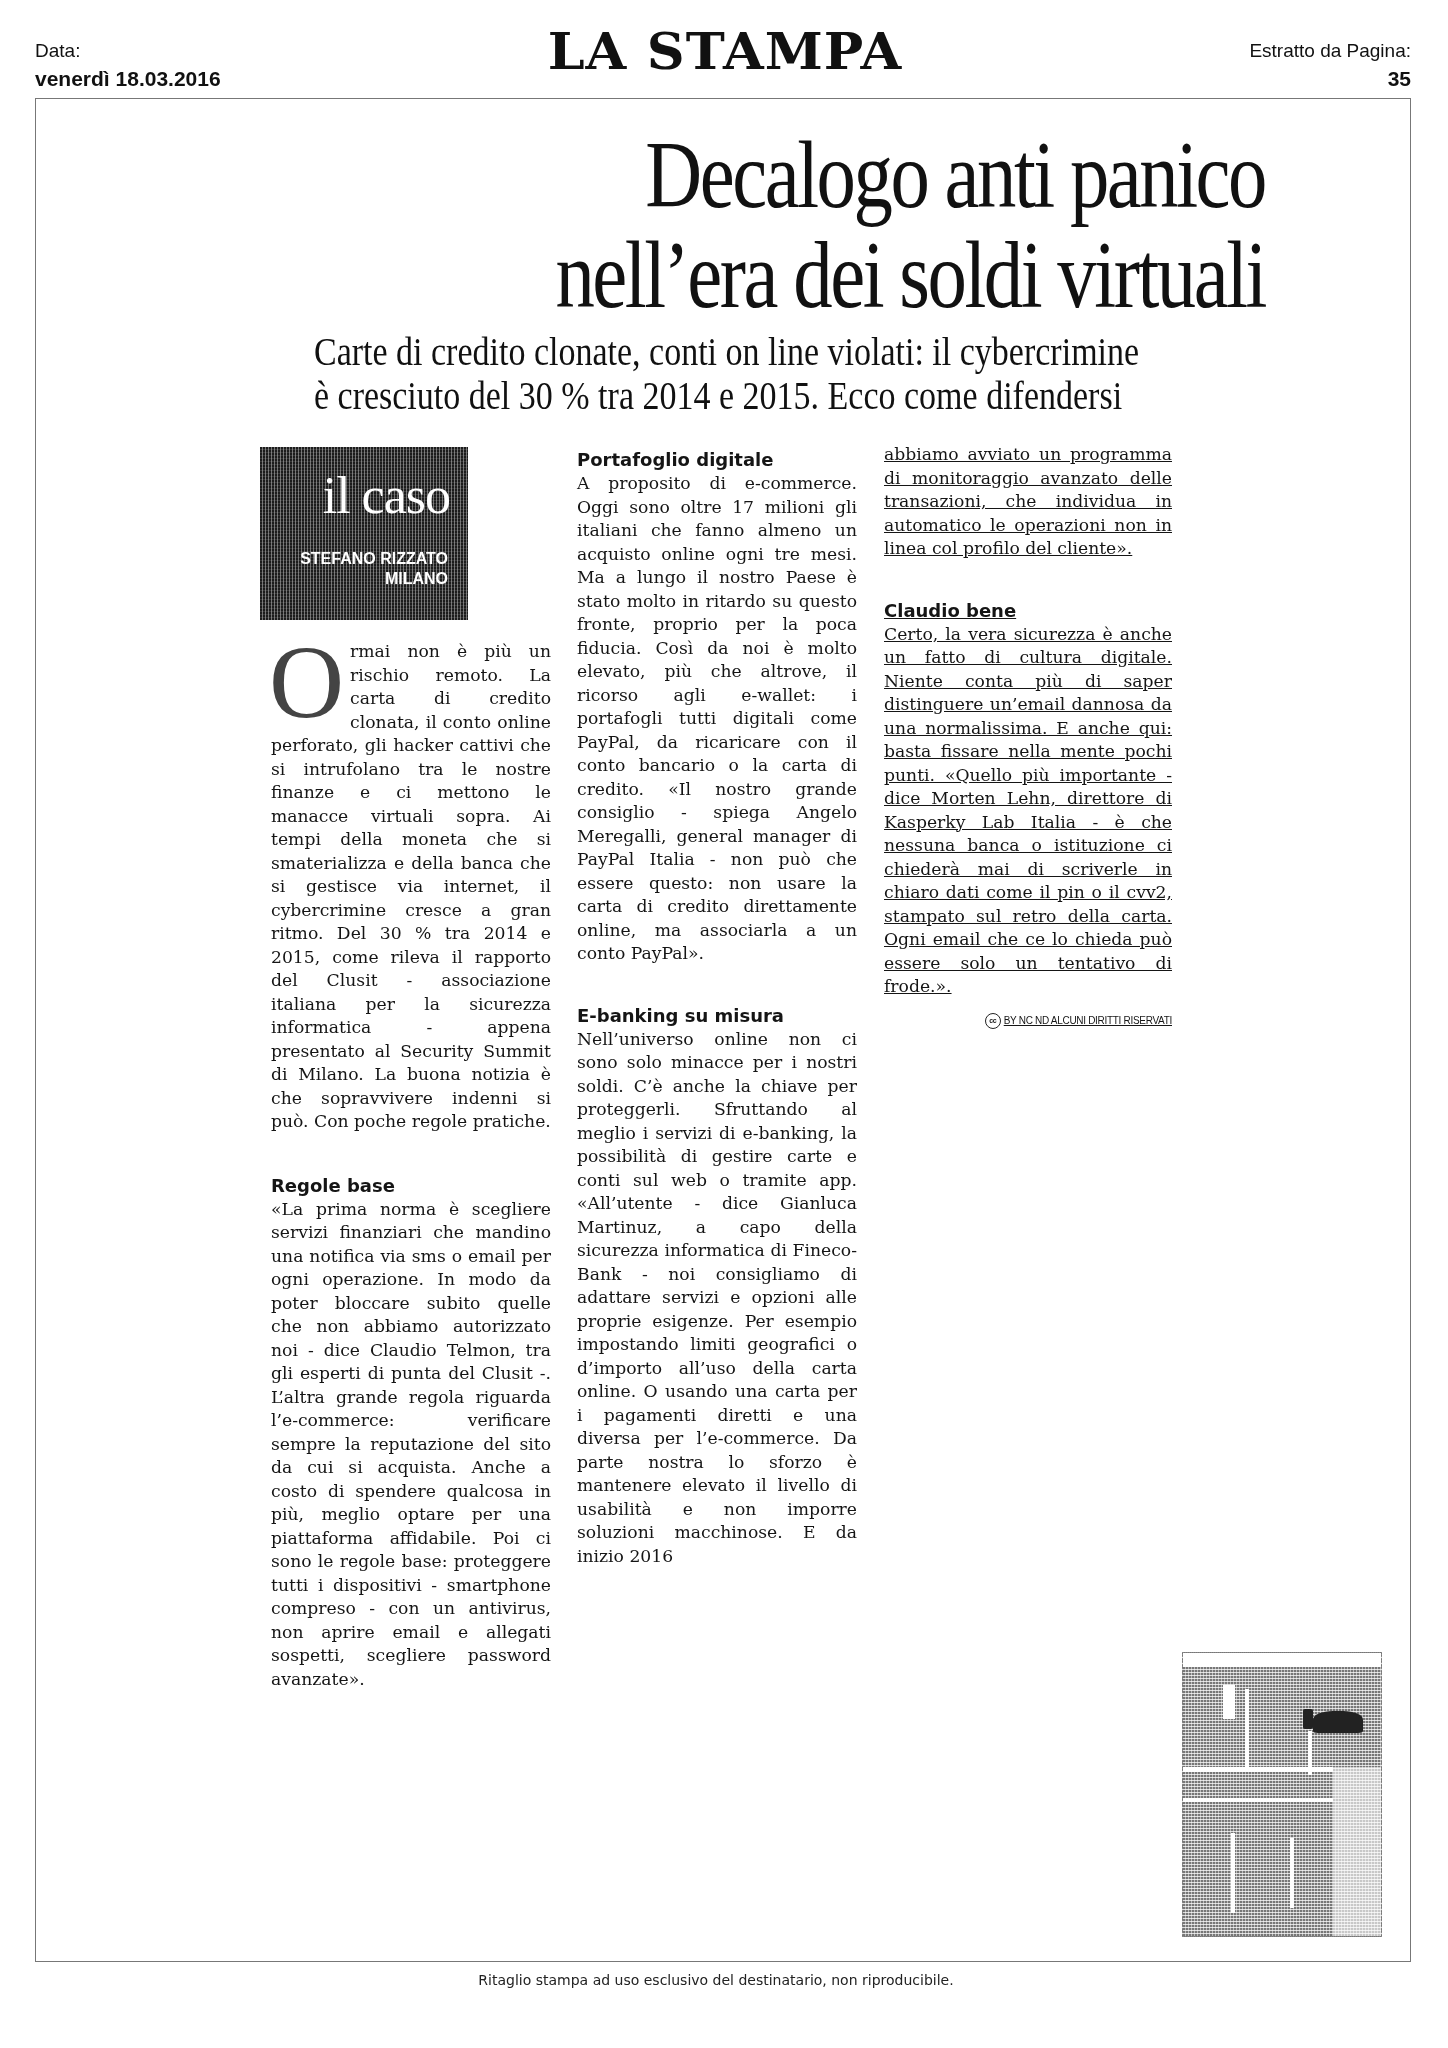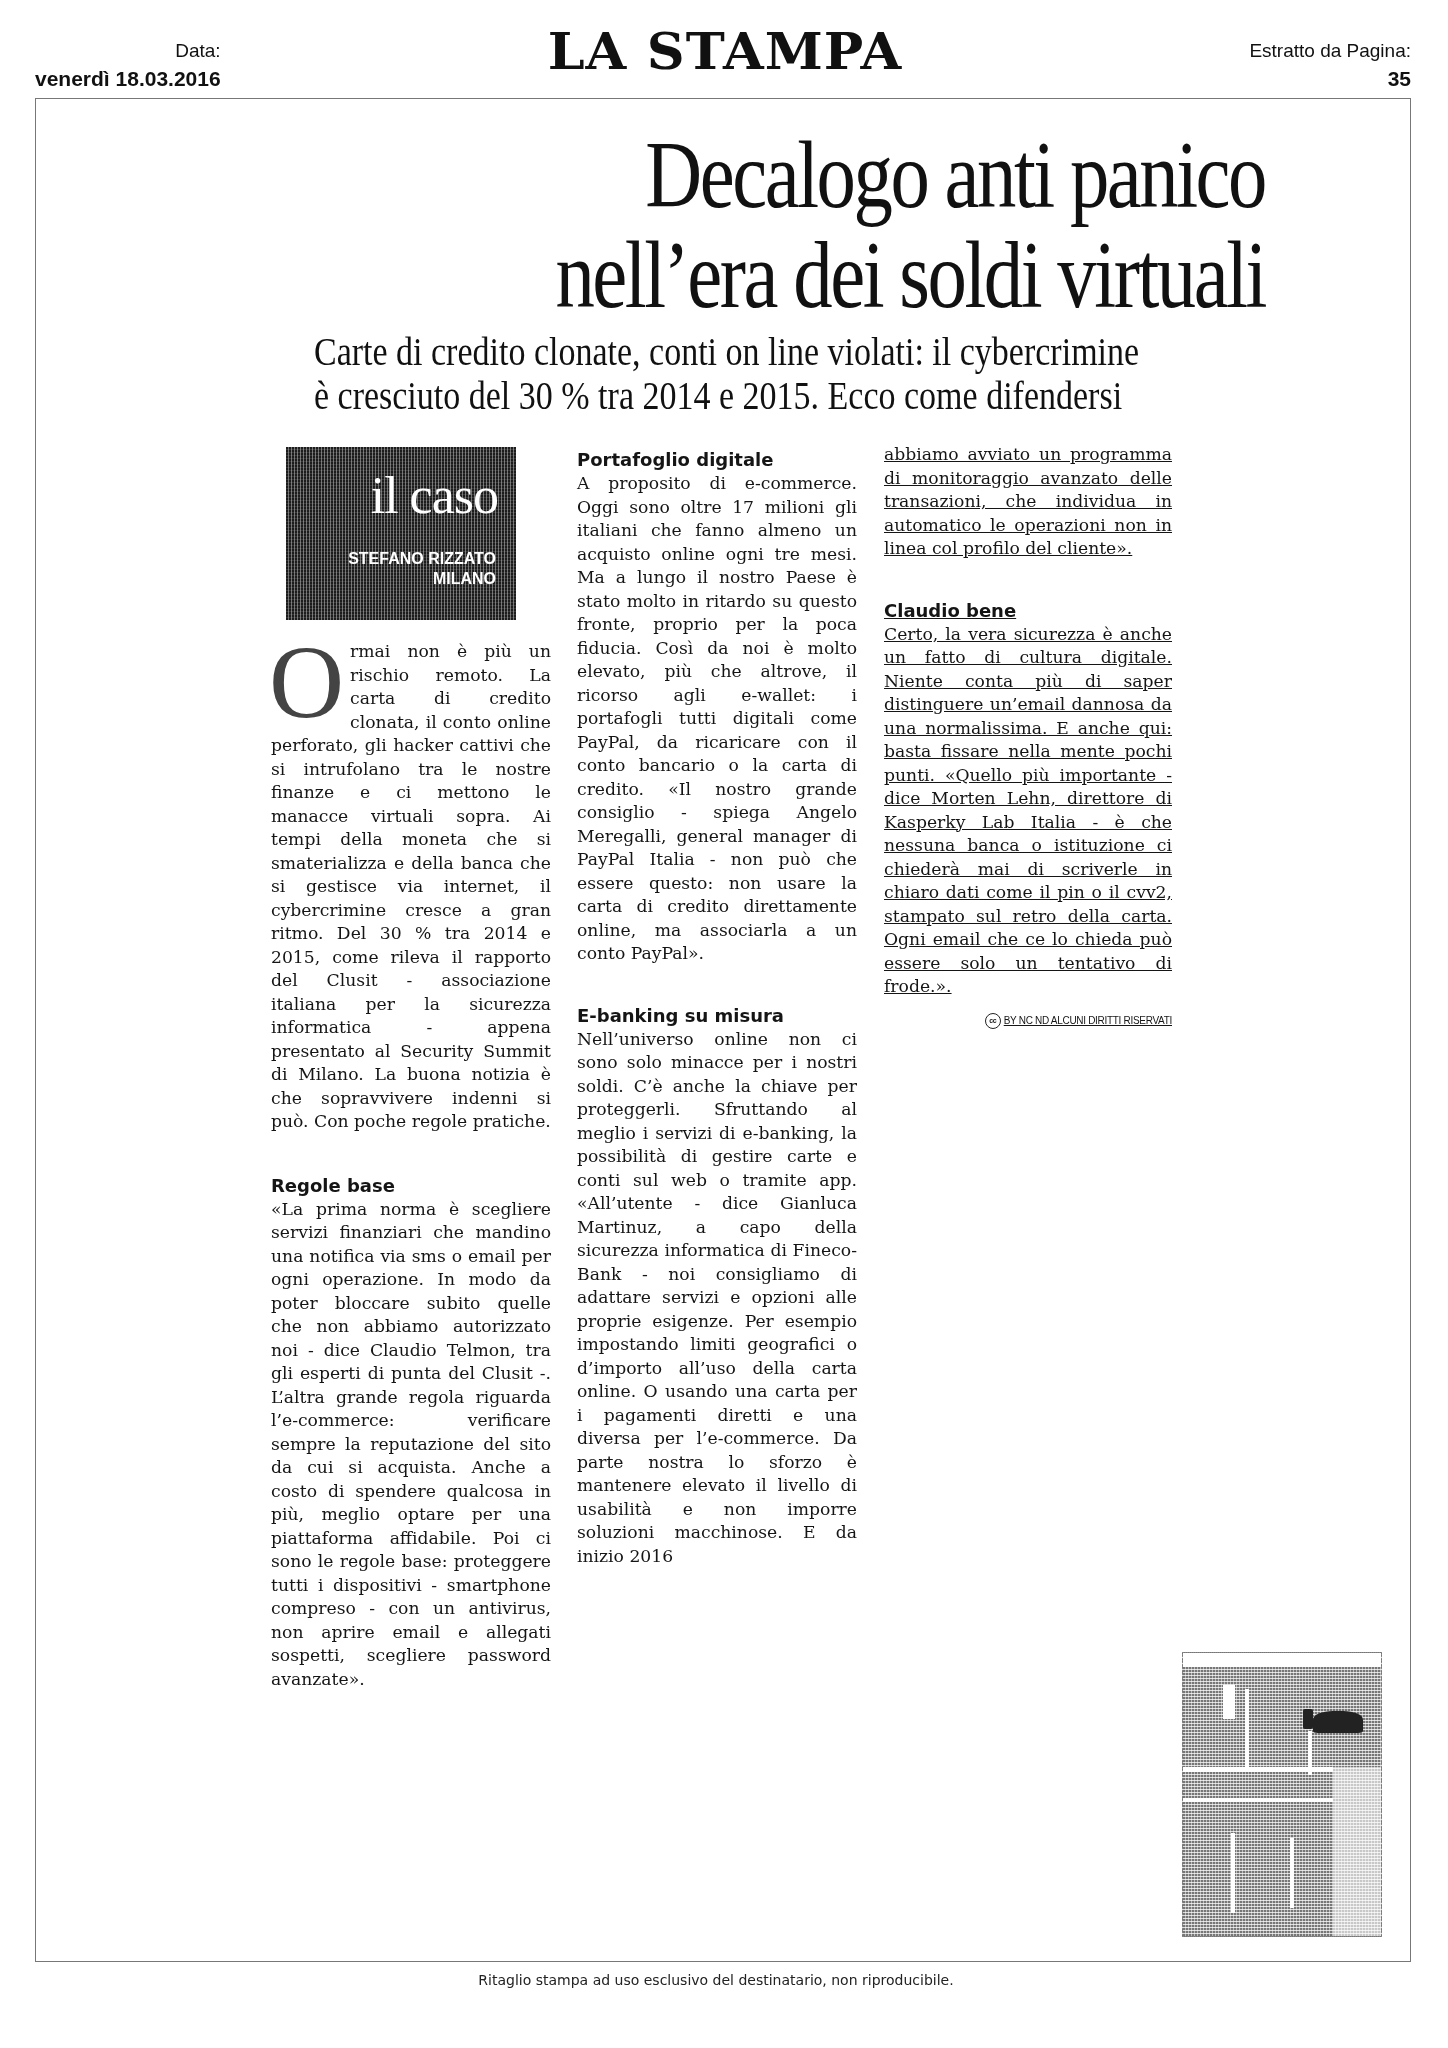--- a/index.html
+++ b/index.html
@@ -1,33 +1,33 @@
 <!DOCTYPE html>
 <html><head>
 <meta charset="utf-8">
 <style>
   html, body { margin: 0; padding: 0; background: #ffffff; }
   body { width: 1448px; height: 2048px; position: relative; overflow: hidden; color: #111; }
   .hdr-left, .hdr-right { position: absolute; font-family: "Liberation Sans", sans-serif; }
   .hdr-left { left: 35px; top: 38px; }
   .hdr-right { right: 37px; top: 38px; text-align: right; }
-  .hdr-label { font-size: 19px; line-height: 26px; text-align: right; }
+  .hdr-label { font-size: 19px; line-height: 26px; }
   .hdr-value { font-size: 21px; font-weight: bold; line-height: 30px; }
   .logo { position: absolute; left: 535px; top: 22px; width: 380px; text-align: center;
           font-family: "DejaVu Serif", serif; font-weight: bold; font-size: 50px; letter-spacing: 1px;
           transform: scaleX(1.05); }
   .frame { position: absolute; left: 35px; top: 98px; width: 1376px; height: 1864px; border: 1.5px solid #777; box-sizing: border-box; }
   .headline { position: absolute; left: 250px; top: 110px; width: 1000px; text-align: right;
               font-family: "Liberation Serif", serif; font-size: 96px; line-height: 100px; letter-spacing: -3px;
               transform-origin: right top; }
   .headline div { transform: scaleX(0.82); transform-origin: right center; white-space: nowrap; }
   .subhead { position: absolute; left: 150px; top: 330px; width: 1093px; text-align: left;
              font-family: "Liberation Serif", serif; font-size: 40px; line-height: 44px; }
   .subhead div { transform: scaleX(0.85); transform-origin: right center; white-space: nowrap; }
-  .caso-box { position: absolute; left: 286px; top: 447px; width: 230px; height: 173px;
+  .caso-box { position: absolute; left: 260px; top: 447px; width: 208px; height: 173px;
               background: repeating-linear-gradient(0deg, #555 0 2px, #aaa 2px 3px),
                           #555; background-blend-mode: multiply; }
   .caso-box::before { content: ""; position: absolute; inset: 0;
               background: repeating-linear-gradient(90deg, transparent 0 2px, rgba(200,200,200,0.5) 2px 3px); }
   .caso-title { position: absolute; right: 18px; top: 22px; color: #fff; font-family: "Liberation Serif", serif;
                 font-size: 52px; line-height: 54px; letter-spacing: -1px; }
   .caso-author { position: absolute; right: 20px; top: 102px; color: #fff; font-family: "Liberation Sans", sans-serif;
                  font-weight: bold; font-size: 16px; text-align: right; line-height: 20px; }
   .col { position: absolute; font-family: "DejaVu Serif", serif; font-size: 17.2px; line-height: 23.5px;
          text-align: justify; color: #151515; }

